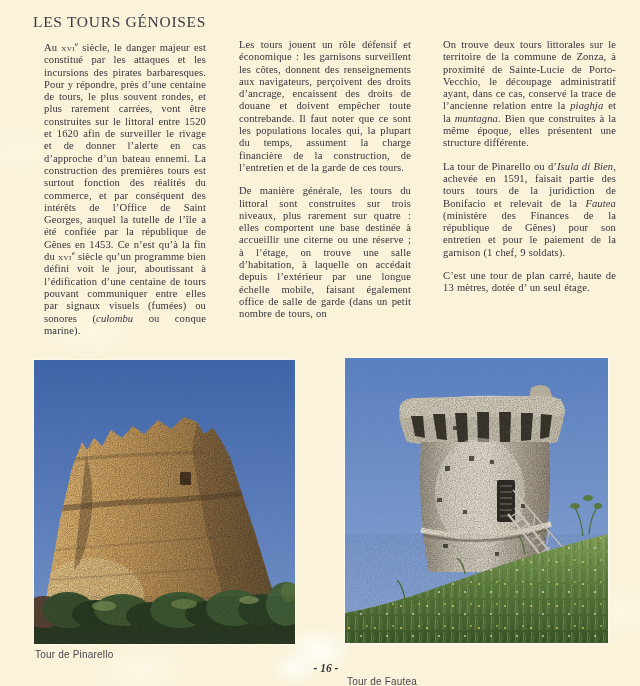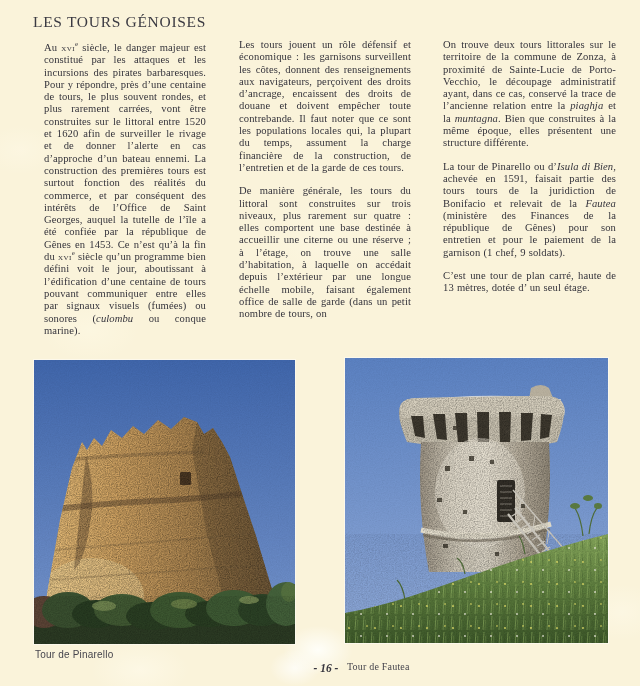--- a/index.html
+++ b/index.html
@@ -36,21 +36,21 @@
   .sup{vertical-align:super; font-size:0.65em; line-height:0;}
   figure.photo{position:absolute; margin:0; box-shadow:0 0 0 1px rgba(255,255,255,0.45);}
   .photo-left{left:34px; top:360px; width:261px; height:284px;}
   .photo-right{left:345px; top:358px; width:263px; height:285px;}
   figure.photo svg{display:block; width:100%; height:100%;}
   .caption{
     position:absolute; font-family:"Liberation Sans", sans-serif;
     font-size:10px; letter-spacing:0.2px; color:var(--caption-text,#46454d);
   }
   .caption-left{left:35px; top:649px;}
-  .caption-right{left:347px; top:661px;font-family:Liberation Serif, serif;}
+  .caption-right{left:347px; top:676px;}
   .page-number{
     position:absolute; left:0; right:0; top:662px; text-align:center;
     font-weight:bold; font-style:italic; font-size:11.5px; color:#38373f;padding-left:12px;
   }
 </style>
 </head>
 <body>
 
 <div class="page">
 

